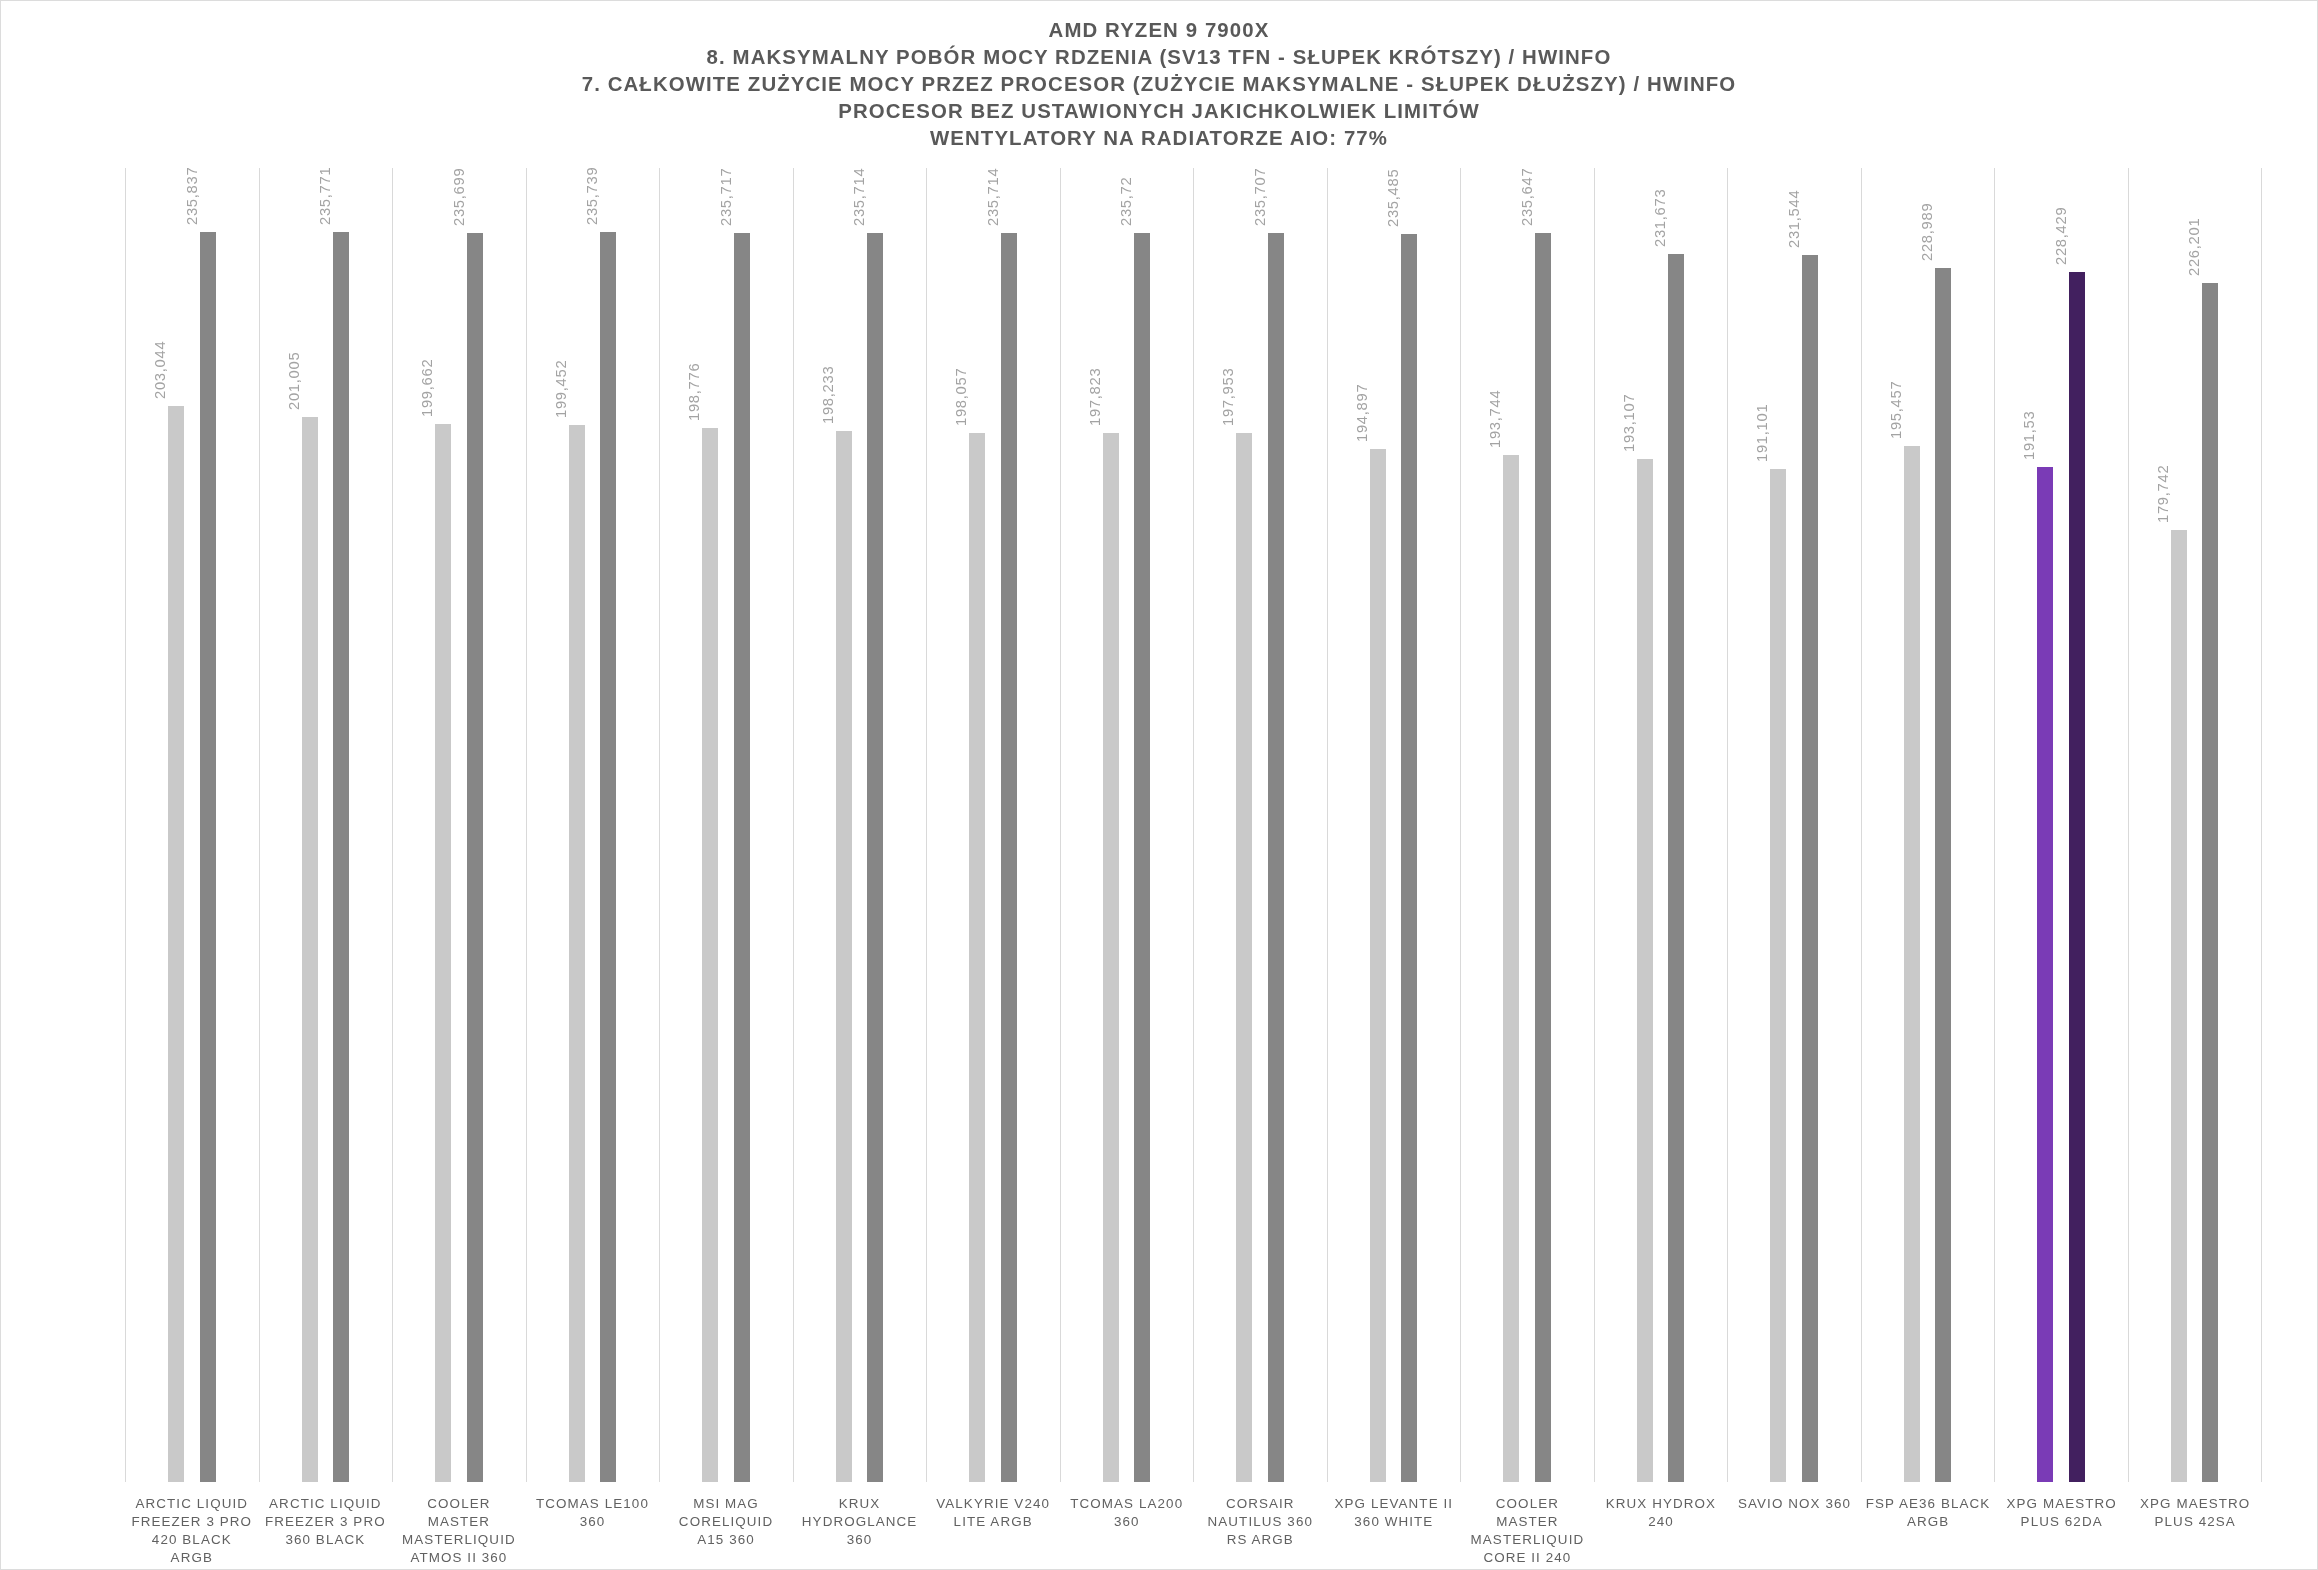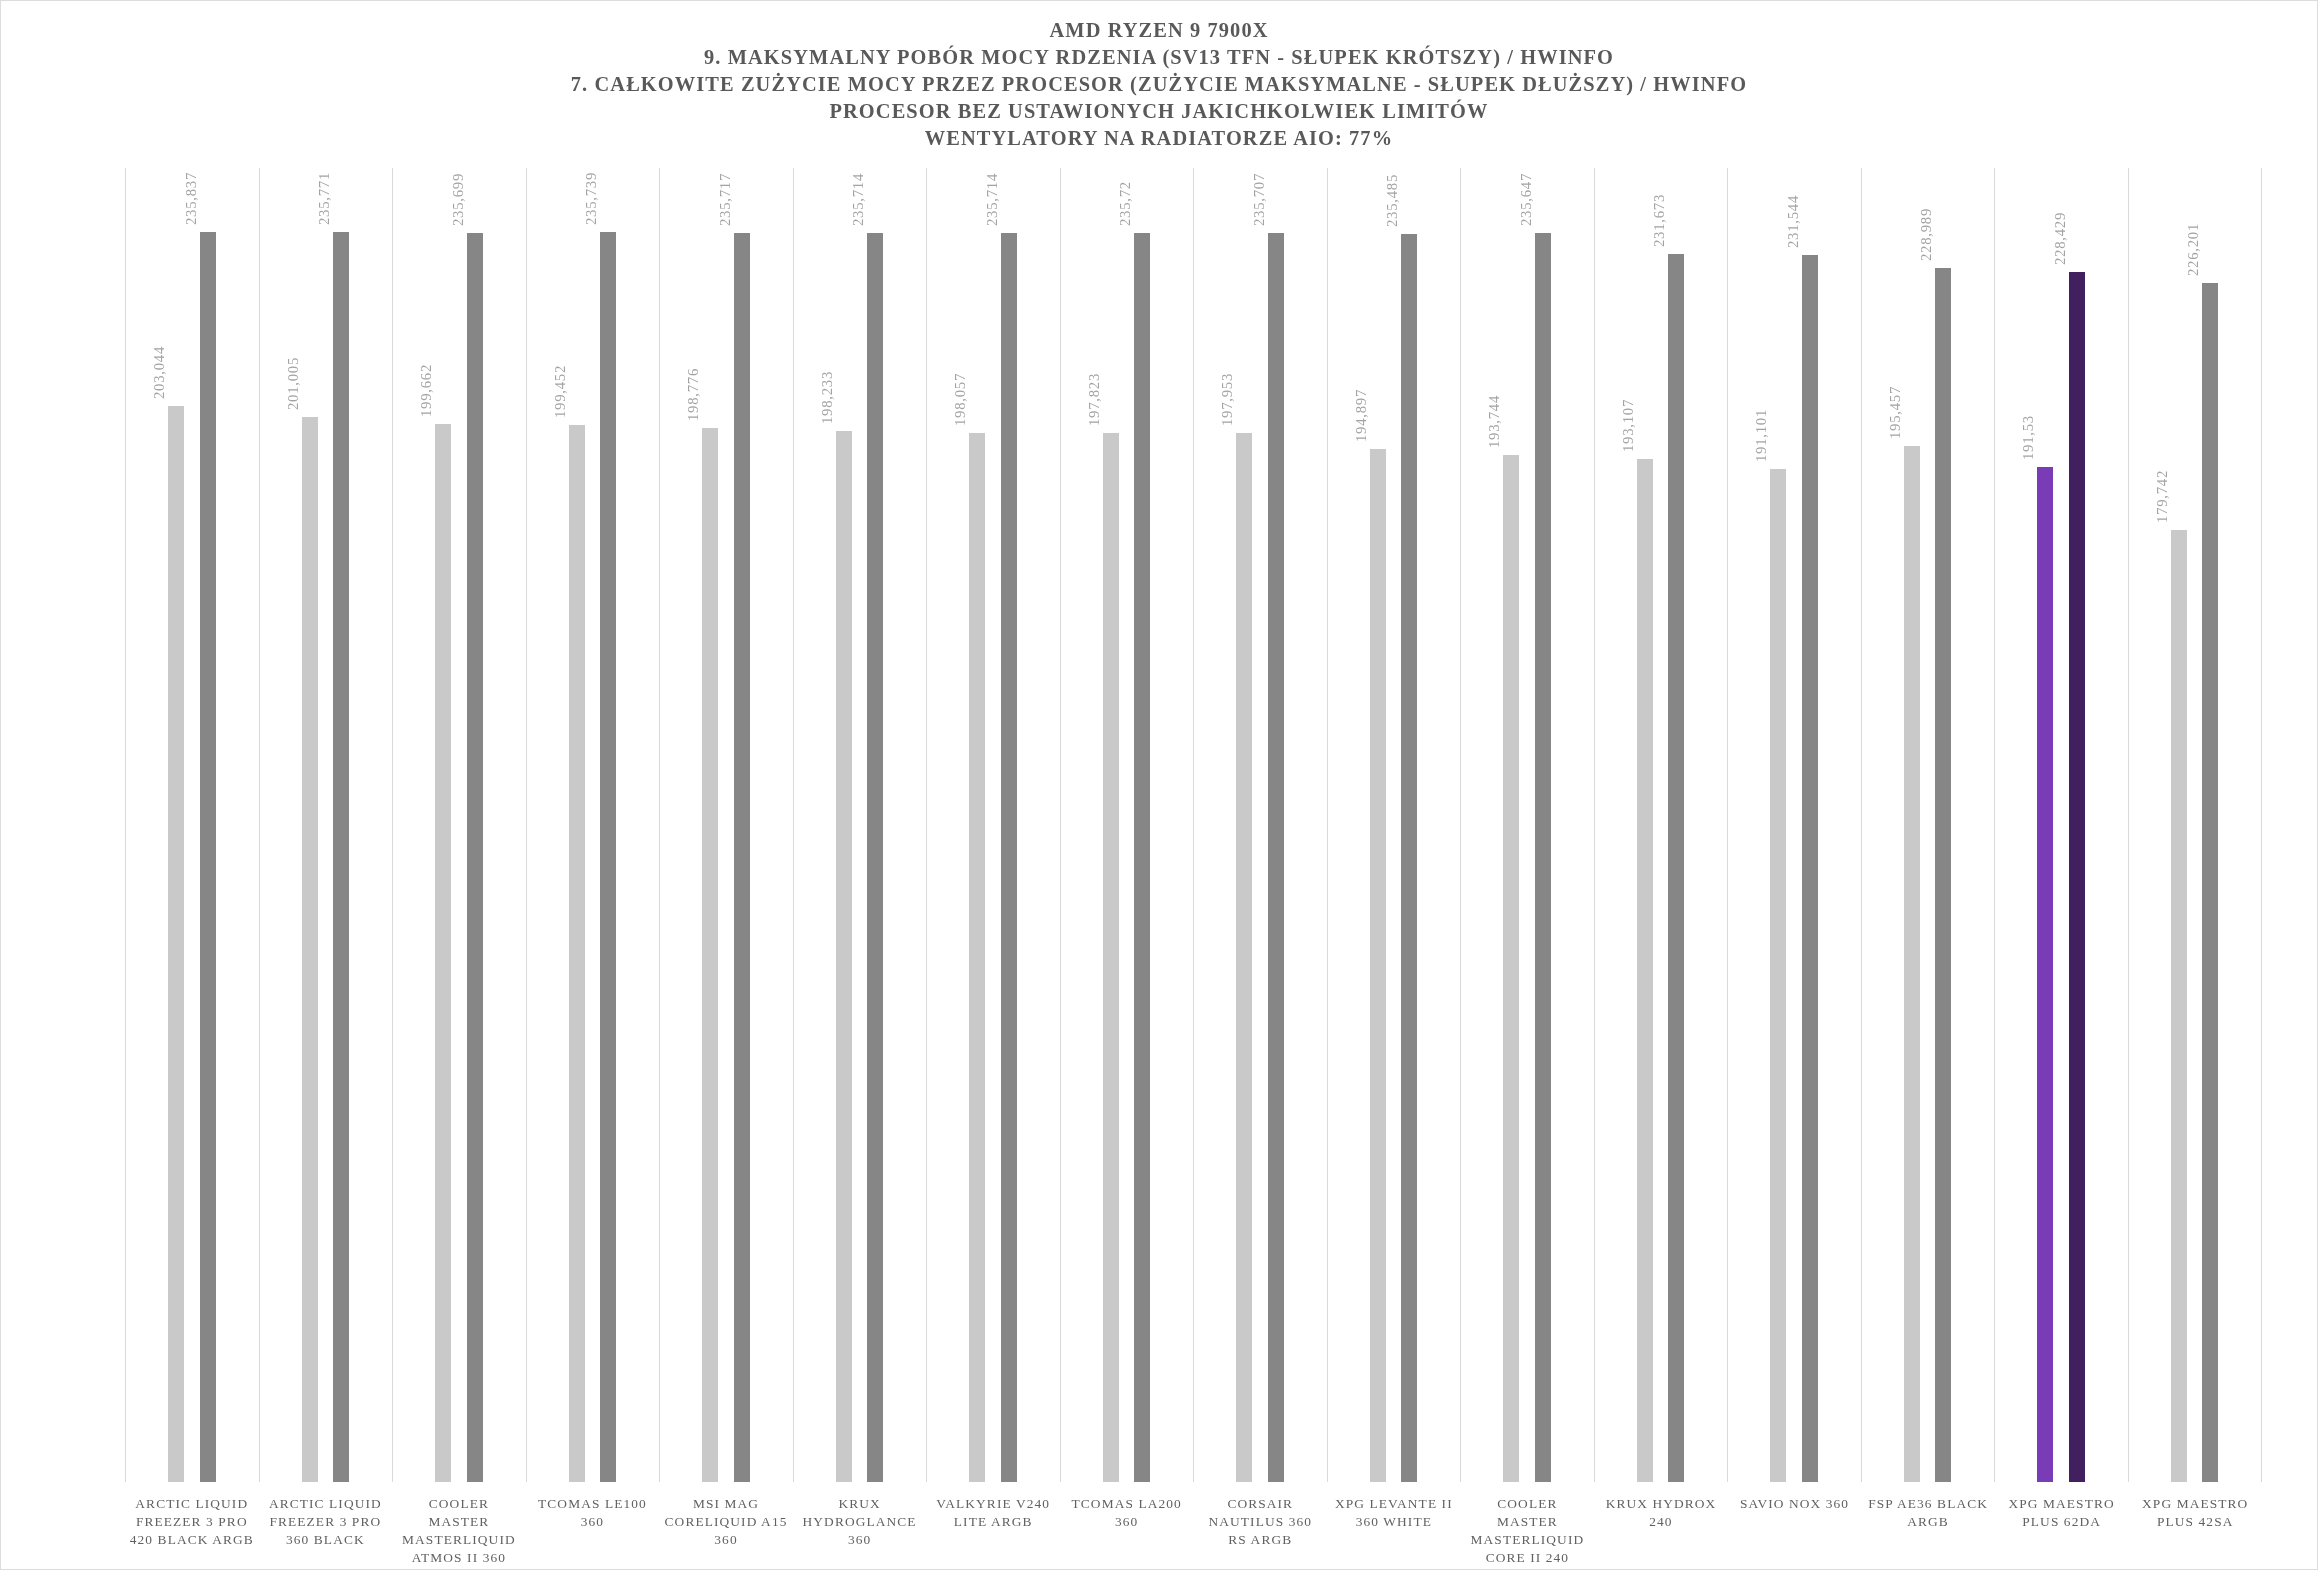--- a/index.html
+++ b/index.html
@@ -1,21 +1,21 @@
 <!DOCTYPE html>
 <html style="font-size:11.2px"><head>
 <meta charset="utf-8">
 <style>
   html,body{margin:0;padding:0;background:#fff;}
   #canvas{
     position:relative;
     width:2316px;height:1568px;
     background:#ffffff;
     border:1.4px solid #dcdcdc;
-    font-family:Liberation Serif, serif;
+    font-family:Liberation Sans, sans-serif;
     overflow:hidden;
   }
   
   .title-block{
     position:absolute;top:15.5px;left:0;width:100%;
     text-align:center;
   }
   .title-line{
     margin:0;
     font-size:20.4px;line-height:27px;
@@ -62,21 +62,21 @@
     color:#616161;letter-spacing:1.1px;
   }
 </style>
 </head>
 <body>
 
 <div id="canvas">
 
   <div class="title-block">
     <p class="title-line">AMD RYZEN 9 7900X</p>
-    <p class="title-line">9. MAKSYMALNY POBÓR MOCY RDZENIA (SV13 TFN - SŁUPEK KRÓTSZY) / HWINFO</p>
+    <p class="title-line">8. MAKSYMALNY POBÓR MOCY RDZENIA (SV13 TFN - SŁUPEK KRÓTSZY) / HWINFO</p>
     <p class="title-line">7. CAŁKOWITE ZUŻYCIE MOCY PRZEZ PROCESOR (ZUŻYCIE MAKSYMALNE - SŁUPEK DŁUŻSZY) / HWINFO</p>
     <p class="title-line">PROCESOR BEZ USTAWIONYCH JAKICHKOLWIEK LIMITÓW</p>
     <p class="title-line">WENTYLATORY NA RADIATORZE AIO: 77%</p>
   </div>
 
   <div class="plot" id="plot">
       <div class="cell">
         <div class="bar light" style="height: 1076px; background: rgb(201, 201, 201);">
           <span class="value-label">203,044</span>
         </div>

